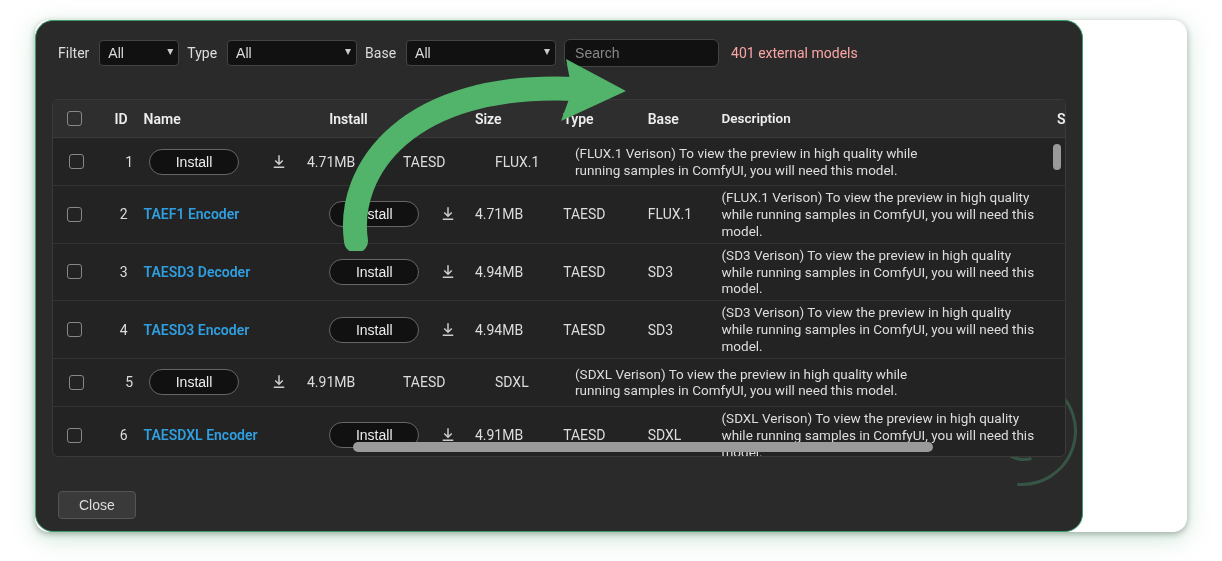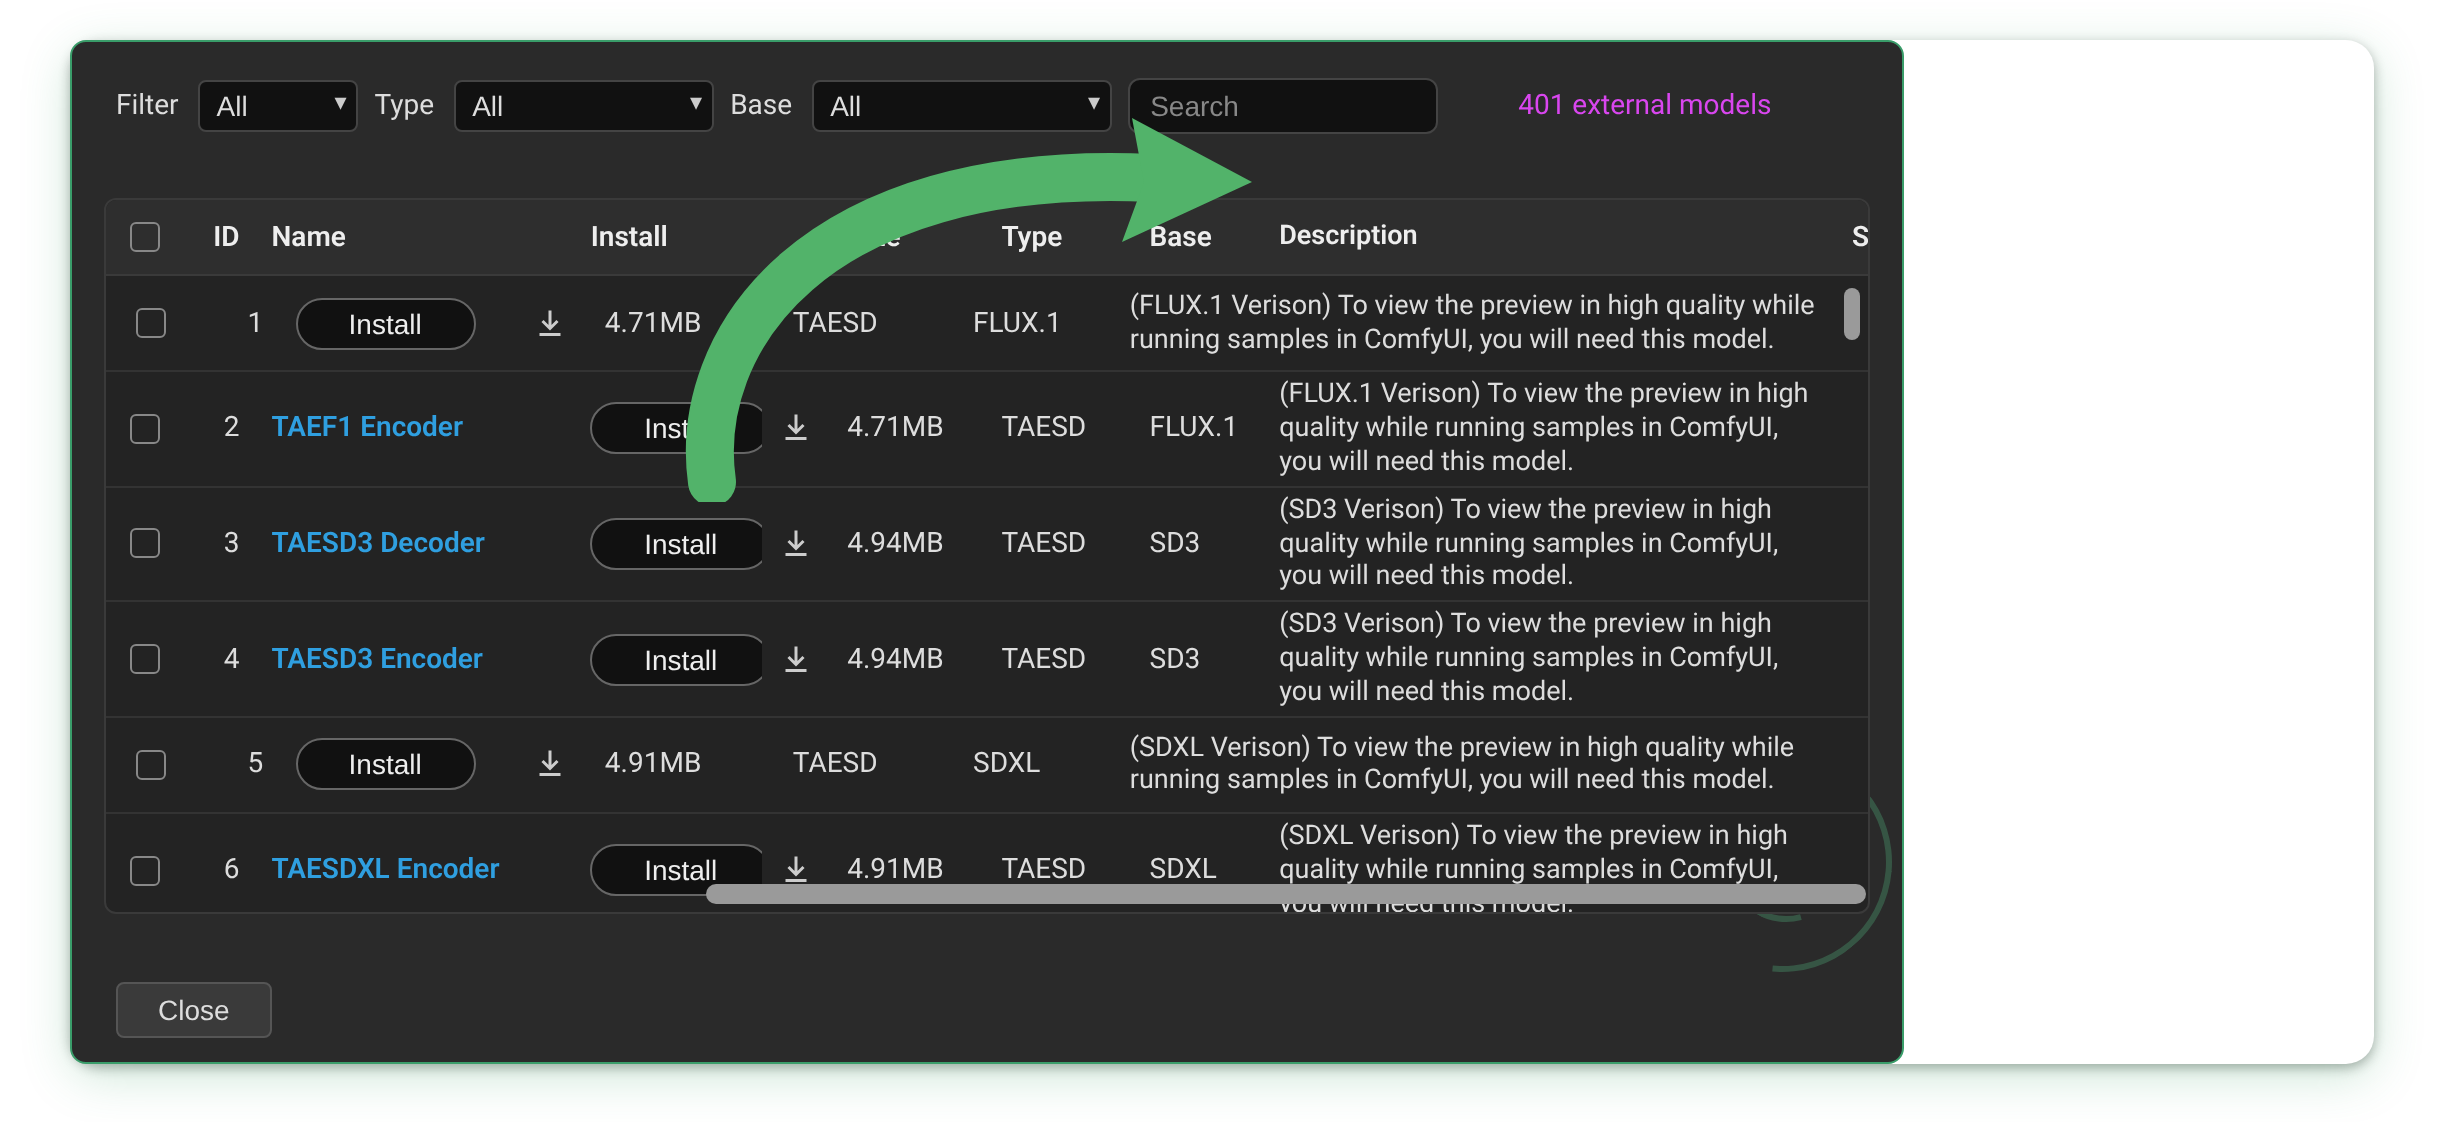--- a/index.html
+++ b/index.html
@@ -2,24 +2,24 @@
 <html><head>
 <meta charset="utf-8">
 <style>
   * { box-sizing: border-box; margin: 0; padding: 0; }
   html, body { width: 1222px; height: 561px; background: #fff; }
   body { font-family: -apple-system, BlinkMacSystemFont, "Segoe UI", Roboto, sans-serif; position: relative; }
 
   .panel {
     position: absolute;
     left: 35px; top: 20px;
-    width: 917px; height: 512px;
+    width: 1048px; height: 512px;
     background: #2a2a2a;
     border: 1px solid #3a9d6a;
-    border-radius: 8px;
+    border-radius: 18px;
     color: #ddd;
     overflow: hidden;
   }
 
   
   .swirl-tl {
     position: absolute;
     left: 58px; top: 85px;
     width: 110px; height: 110px;
     border: 3px solid #3b3b3b;
@@ -102,21 +102,21 @@
     color: #ddd;
     border: 1px solid #444;
     border-radius: 6px;
     height: 28px;
     width: 155px;
     padding: 0 10px;
     font-size: 14px;
   }
   .search::placeholder { color: #888; }
 
-  .countlabel { margin-left: 32px; color: #d946ef; font-size: 14px; }
+  .countlabel { margin-left: 4px; color: #fca5a5; font-size: 14px; }
 
   .table-wrap {
     margin: 22px 16px 0 16px;
     border: 1px solid #3a3a3a;
     border-radius: 6px;
     height: 358px;
     overflow: hidden;
     position: relative;
     background: #232323;
     z-index: 2;

